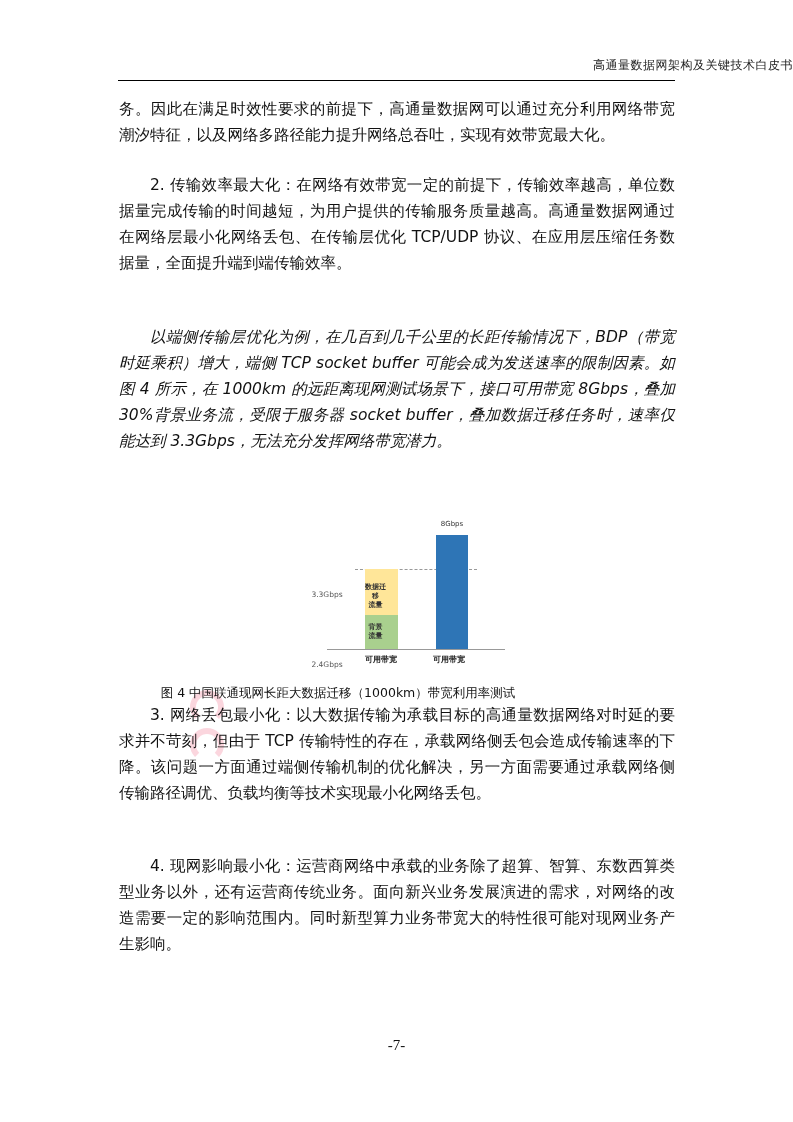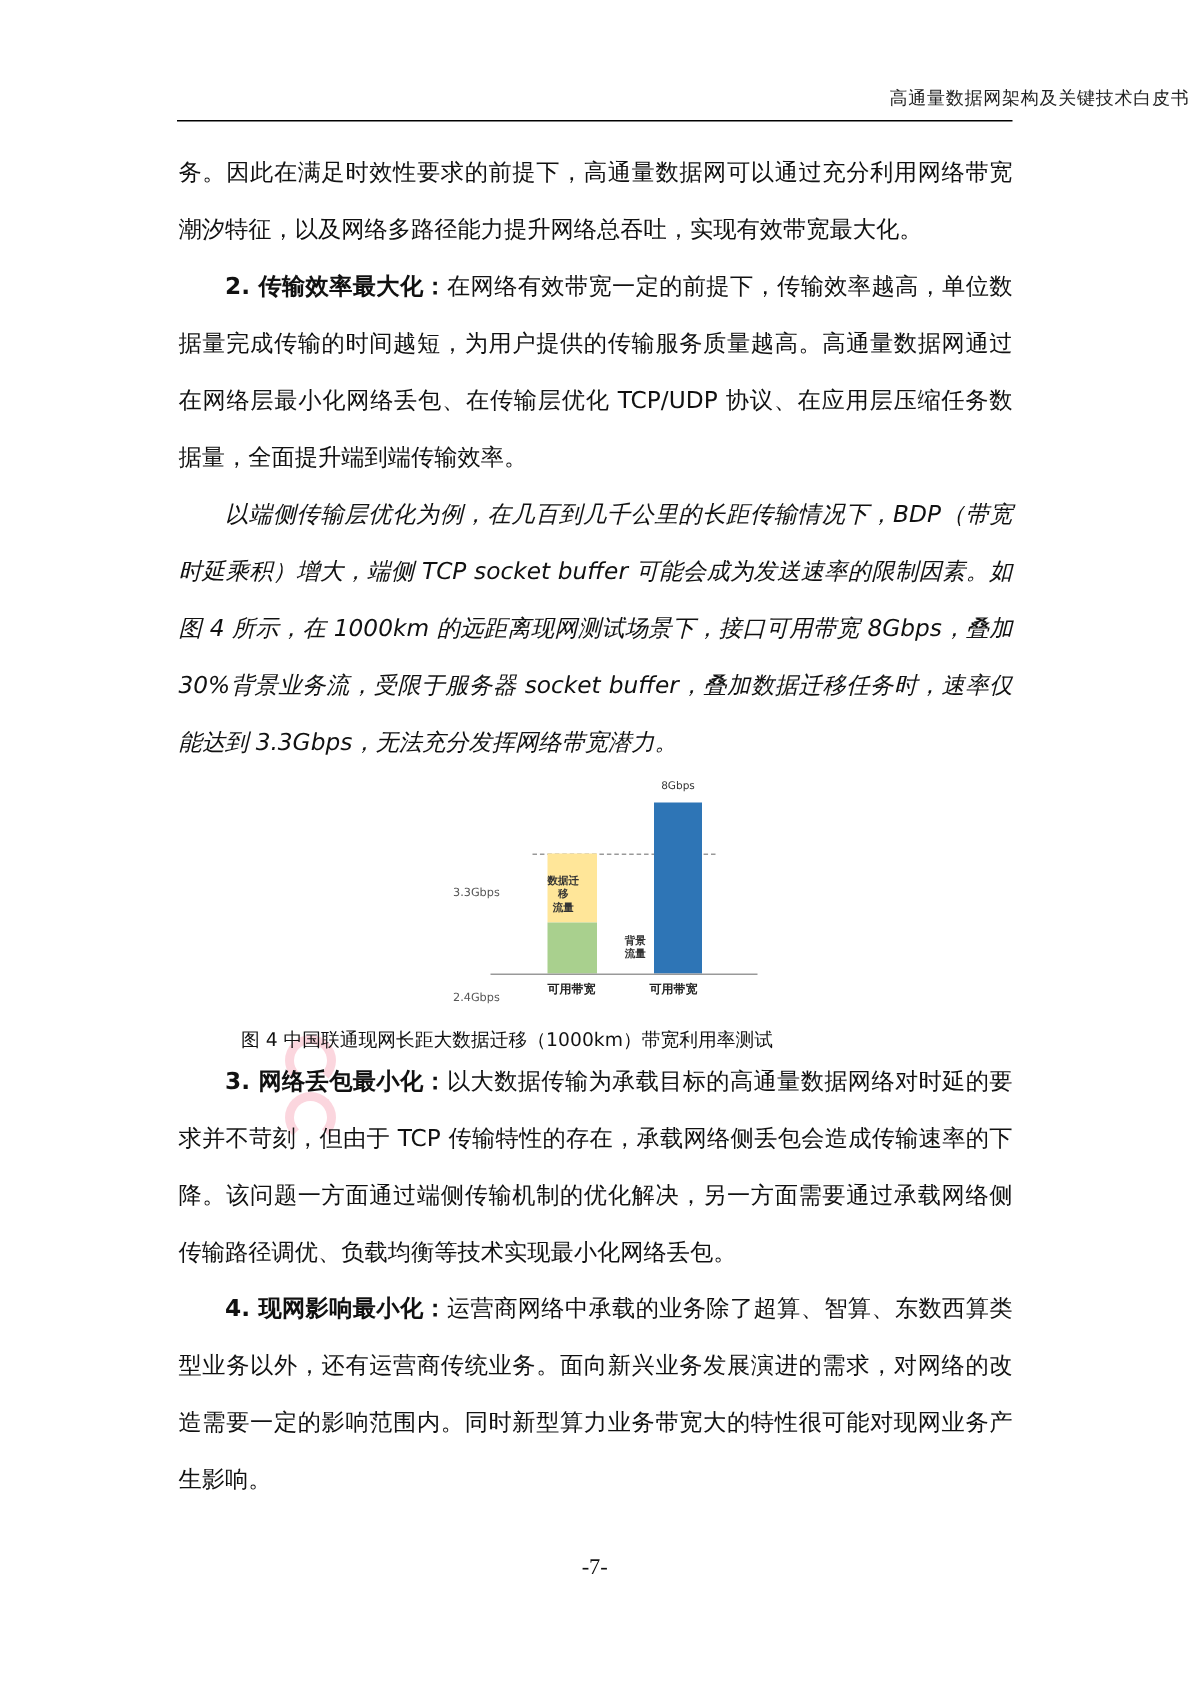--- a/index.html
+++ b/index.html
@@ -1,29 +1,29 @@
 <!DOCTYPE html>
 <html><head>
 <meta charset="utf-8">
 <style>
   html, body { margin: 0; padding: 0; background: #ffffff; }
   body { width: 793px; height: 1122px; position: relative; overflow: hidden;
          font-family: "DejaVu Sans", "Liberation Sans", sans-serif; color: #111; }
   .header-title { position: absolute; top: 57px; left: 0; width: 793px; text-align: right;
                   font-size: 12px; color: #222; letter-spacing: 0.5px; }
   .header-rule { position: absolute; top: 80px; left: 118px; width: 557px; height: 1px; background: #000; }
-  .body-text { position: absolute; left: 119px; width: 556px; font-size: 15.5px; line-height: 38px;
+  .body-text { position: absolute; left: 119px; width: 556px; font-size: 15.5px; line-height: 26px;
                text-align: justify; text-justify: inter-character; }
   .indent { text-indent: 2em; }
-  .bold { font-weight: bold; margin-top: 44px; }
+  .bold { font-weight: normal; margin-top: 44px; }
   .para { margin: 0; }
   .chart { position: absolute; left: 300px; top: 510px; width: 220px; height: 160px; }
   .chart .el { position: absolute; }
   .bar-label-top { font-size: 7px; color: #333; text-align: center; }
-  .ytick { font-size: 7.5px; color: #555; text-align: left; width: 50px; }
+  .ytick { font-size: 7.5px; color: #555; text-align: center; width: 50px; }
   .seg-label { font-size: 7px; color: #333; text-align: center; line-height: 9px; font-weight: bold; }
   .xlabel { font-size: 8px; color: #222; text-align: center; font-weight: bold; }
   .caption { position: absolute; top: 685px; left: 0; width: 676px; text-align: center;
              font-size: 12.5px; color: #111; }
   .watermark { position: absolute; left: 190px; top: 690px; width: 70px; height: 30px;
                opacity: 0.25; pointer-events: none; }
   .watermark span { display: inline-block; width: 22px; height: 22px; border: 6px solid #f06080;
                     border-radius: 50%; margin-right: 2px; border-bottom-color: transparent; }
   .page-number { position: absolute; top: 1037px; left: 0; width: 793px; text-align: center;
                  font-size: 15px; font-family: "Liberation Serif", "DejaVu Serif", serif; }
@@ -47,21 +47,21 @@
 </div>
 
 <div class="chart">
 
   <div class="el" style="left:55px; top:59px; width:122px; height:0; border-top:1px dashed #999;"></div>
 
   <div class="el" style="left:65px; top:59px; width:33px; height:46px; background:#ffe699;"></div>
   <div class="el seg-label" style="left:65px; top:73px; width:21px;">数据迁移<br>流量</div>
 
   <div class="el" style="left:65px; top:105px; width:33px; height:34px; background:#a9d08e;"></div>
-  <div class="el seg-label" style="left:65px; top:113px; width:21px;padding-left:48px;">背景<br>流量</div>
+  <div class="el seg-label" style="left:65px; top:113px; width:21px;">背景<br>流量</div>
 
   <div class="el" style="left:136px; top:25px; width:32px; height:114px; background:#2e75b6;"></div>
   <div class="el bar-label-top" style="left:132px; top:10px; width:40px;text-align:center;">8Gbps</div>
 
   <div class="el ytick" style="left:2px; top:80px;">3.3Gbps</div>
   <div class="el ytick" style="left:2px; top:116px;margin-top:34px;">2.4Gbps</div>
 
   <div class="el" style="left:27px; top:139px; width:178px; height:1px; background:#999;"></div>
 
   <div class="el xlabel" style="left:56px; top:144px; width:50px;">可用带宽</div>

